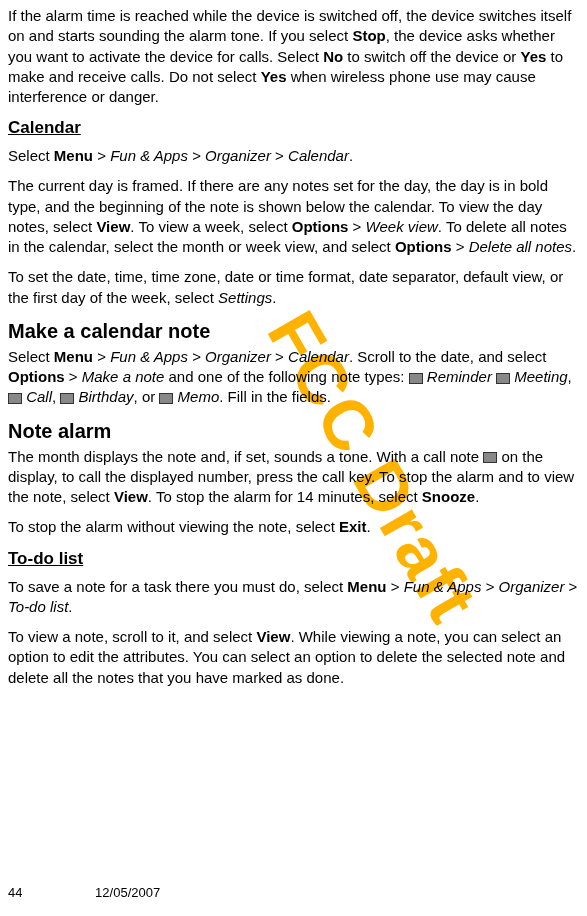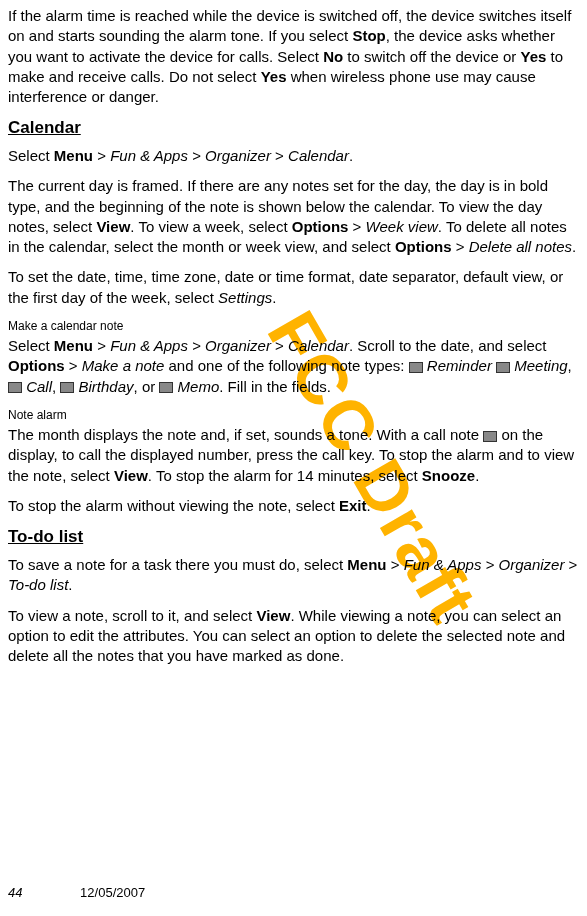--- a/index.html
+++ b/index.html
@@ -17,40 +17,40 @@
     b { font-weight: bold; }
     i { font-style: italic; }
     .h1 {
       font-weight: bold;
       font-size: 17px;
       text-decoration: underline;
       margin-top: 6px;
       margin-bottom: 6px;
     }
     .h2 {
-      font-weight: normal;
-      font-size: 12px;
+      font-weight: bold;
+      font-size: 20px;
       margin-top: 6px;
       margin-bottom: 2px;
     }
     .icon {
       display: inline-block;
       width: 14px;
       height: 11px;
       background: #888;
       border: 1px solid #333;
       vertical-align: middle;
     }
     .footer {
       position: absolute;
       bottom: 14px;
       left: 8px;
       font-size: 13px;
     }
-    .footer-page { margin-right: 54px; font-style: italic; }
+    .footer-page { margin-right: 69px; }
     .watermark {
       position: absolute;
       top: 420px;
       left: 200px;
       font-size: 70px;
       font-weight: bold;
       color: #ffb300;
       transform: rotate(60deg);
       transform-origin: center;
       pointer-events: none;

